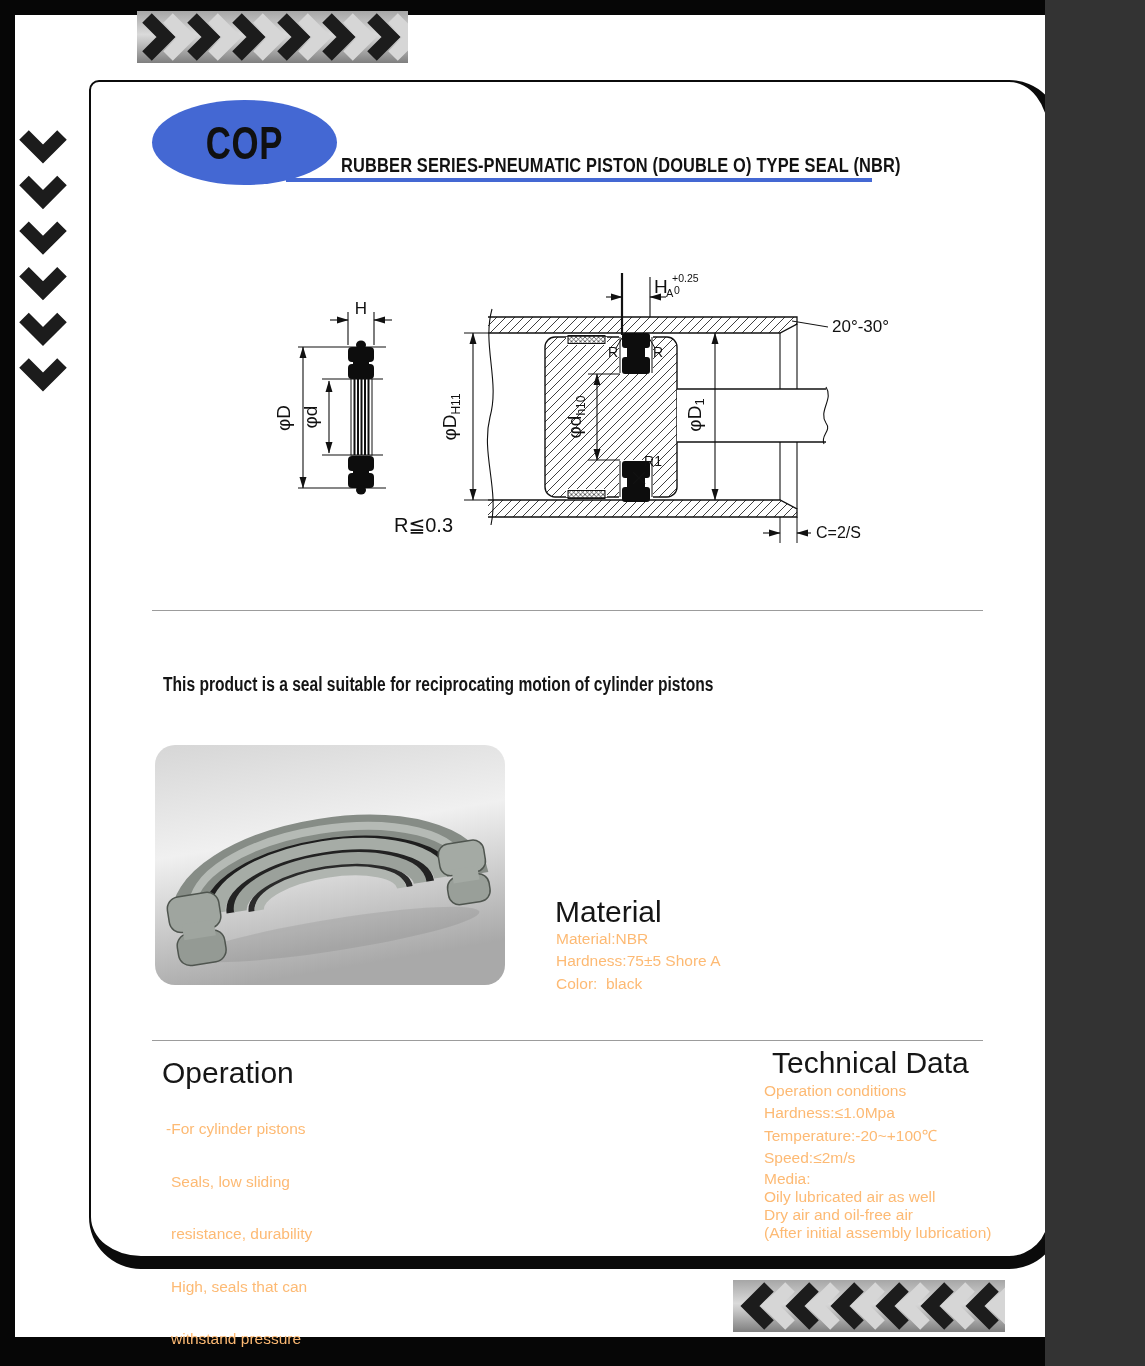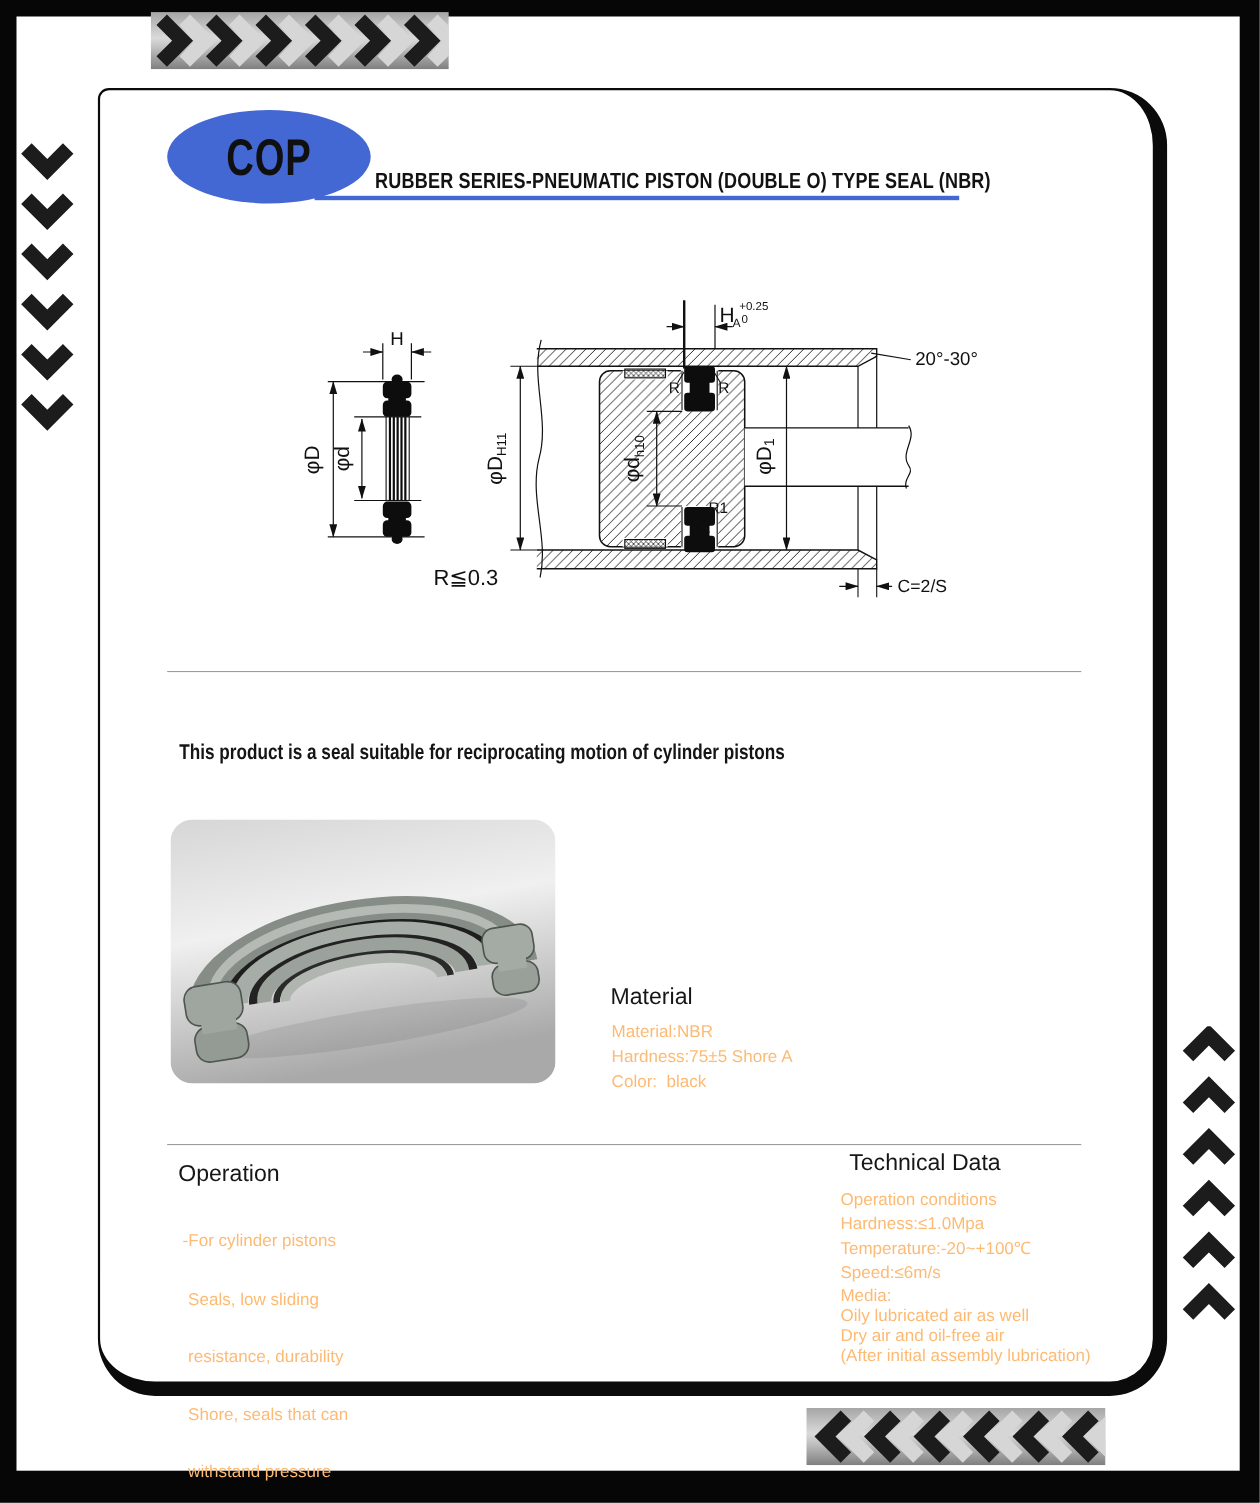--- a/index.html
+++ b/index.html
@@ -1,31 +1,31 @@
 <!DOCTYPE html>
 <html><head>
 <meta charset="utf-8">
 <style>
   html,body{margin:0;padding:0;background:#333;}
-  .canvas{position:relative;width:1145px;height:1366px;background:#060606;overflow:hidden;
+  .canvas{position:relative;width:1045px;height:1366px;background:#060606;overflow:hidden;
           font-family:"Liberation Sans",sans-serif;color:#1b1b1b;}
   .paper{position:absolute;left:15px;top:15px;width:1112px;height:1322px;background:#ffffff;}
   .card{position:absolute;left:89px;top:80px;width:972px;height:1189px;box-sizing:border-box;
         border-style:solid;border-color:#0b0b0b;border-width:2px 13px 13px 2px;
         border-radius:10px 52px 52px 52px;}
   .logo-ellipse{position:absolute;left:152px;top:100px;width:185px;height:85px;border-radius:50%;
         background:#4468d3;display:flex;align-items:center;justify-content:center;}
   .logo-text{font-weight:800;font-size:47px;letter-spacing:1px;color:#101010;transform:scaleX(.74);}
   .doc-title{position:absolute;left:341px;top:154px;font-size:20px;font-weight:bold;
         letter-spacing:.2px;white-space:nowrap;transform:scaleX(.82);transform-origin:left center;color:#121212;}
   .title-underline{position:absolute;left:286px;top:178px;width:586px;height:4px;background:#4468d3;}
   .divider{position:absolute;left:152px;width:831px;height:1px;background:#9c9c9c;}
   .description{position:absolute;left:163px;top:673px;font-size:19.5px;font-weight:bold;
         white-space:nowrap;transform:scaleX(.8);transform-origin:left center;color:#151515;}
-  .sec-heading{position:absolute;font-size:21px;font-weight:400;color:#161616;}
+  .sec-heading{position:absolute;font-size:30px;font-weight:400;color:#161616;}
   .body-lines{position:absolute;font-size:15.5px;color:#fdba74;}
   .body-lines div{line-height:22.3px;white-space:pre-wrap;}
   .adv-lines div{line-height:21.5px;margin-top:31px;}
   .adv-lines div.ind{padding-left:5px;}
   .media-lines div{line-height:18px;}
   svg{position:absolute;display:block;}
   svg text{font-family:"Liberation Sans",sans-serif;fill:#111;}
 </style>
 </head>
 <body>
@@ -283,31 +283,31 @@
     <div>Color:  black</div>
   </div>
 
   <div class="divider" style="top:1040px"></div>
 
   <div class="sec-heading" style="left:162px;top:1056px">Operation</div>
   <div class="body-lines adv-lines" style="left:166px;top:1087px">
     <div>-For cylinder pistons</div>
     <div class="ind">Seals, low sliding</div>
     <div class="ind">resistance, durability</div>
-    <div class="ind">Shore, seals that can</div>
+    <div class="ind">High, seals that can</div>
     <div class="ind">withstand pressure</div>
     <div class="ind">on both sides</div>
   </div>
 
   <div class="sec-heading" style="left:772px;top:1046px">Technical Data</div>
   <div class="body-lines" style="left:764px;top:1080px">
     <div>Operation conditions</div>
     <div>Hardness:≤1.0Mpa</div>
     <div>Temperature:-20~+100℃</div>
-    <div>Speed:≤6m/s</div>
+    <div>Speed:≤2m/s</div>
   </div>
   <div class="body-lines media-lines" style="left:764px;top:1170px">
     <div>Media:</div>
     <div>Oily lubricated air as well</div>
     <div>Dry air and oil-free air</div>
     <div>(After initial assembly lubrication)</div>
   </div>
 </div>
 
 </body></html>

